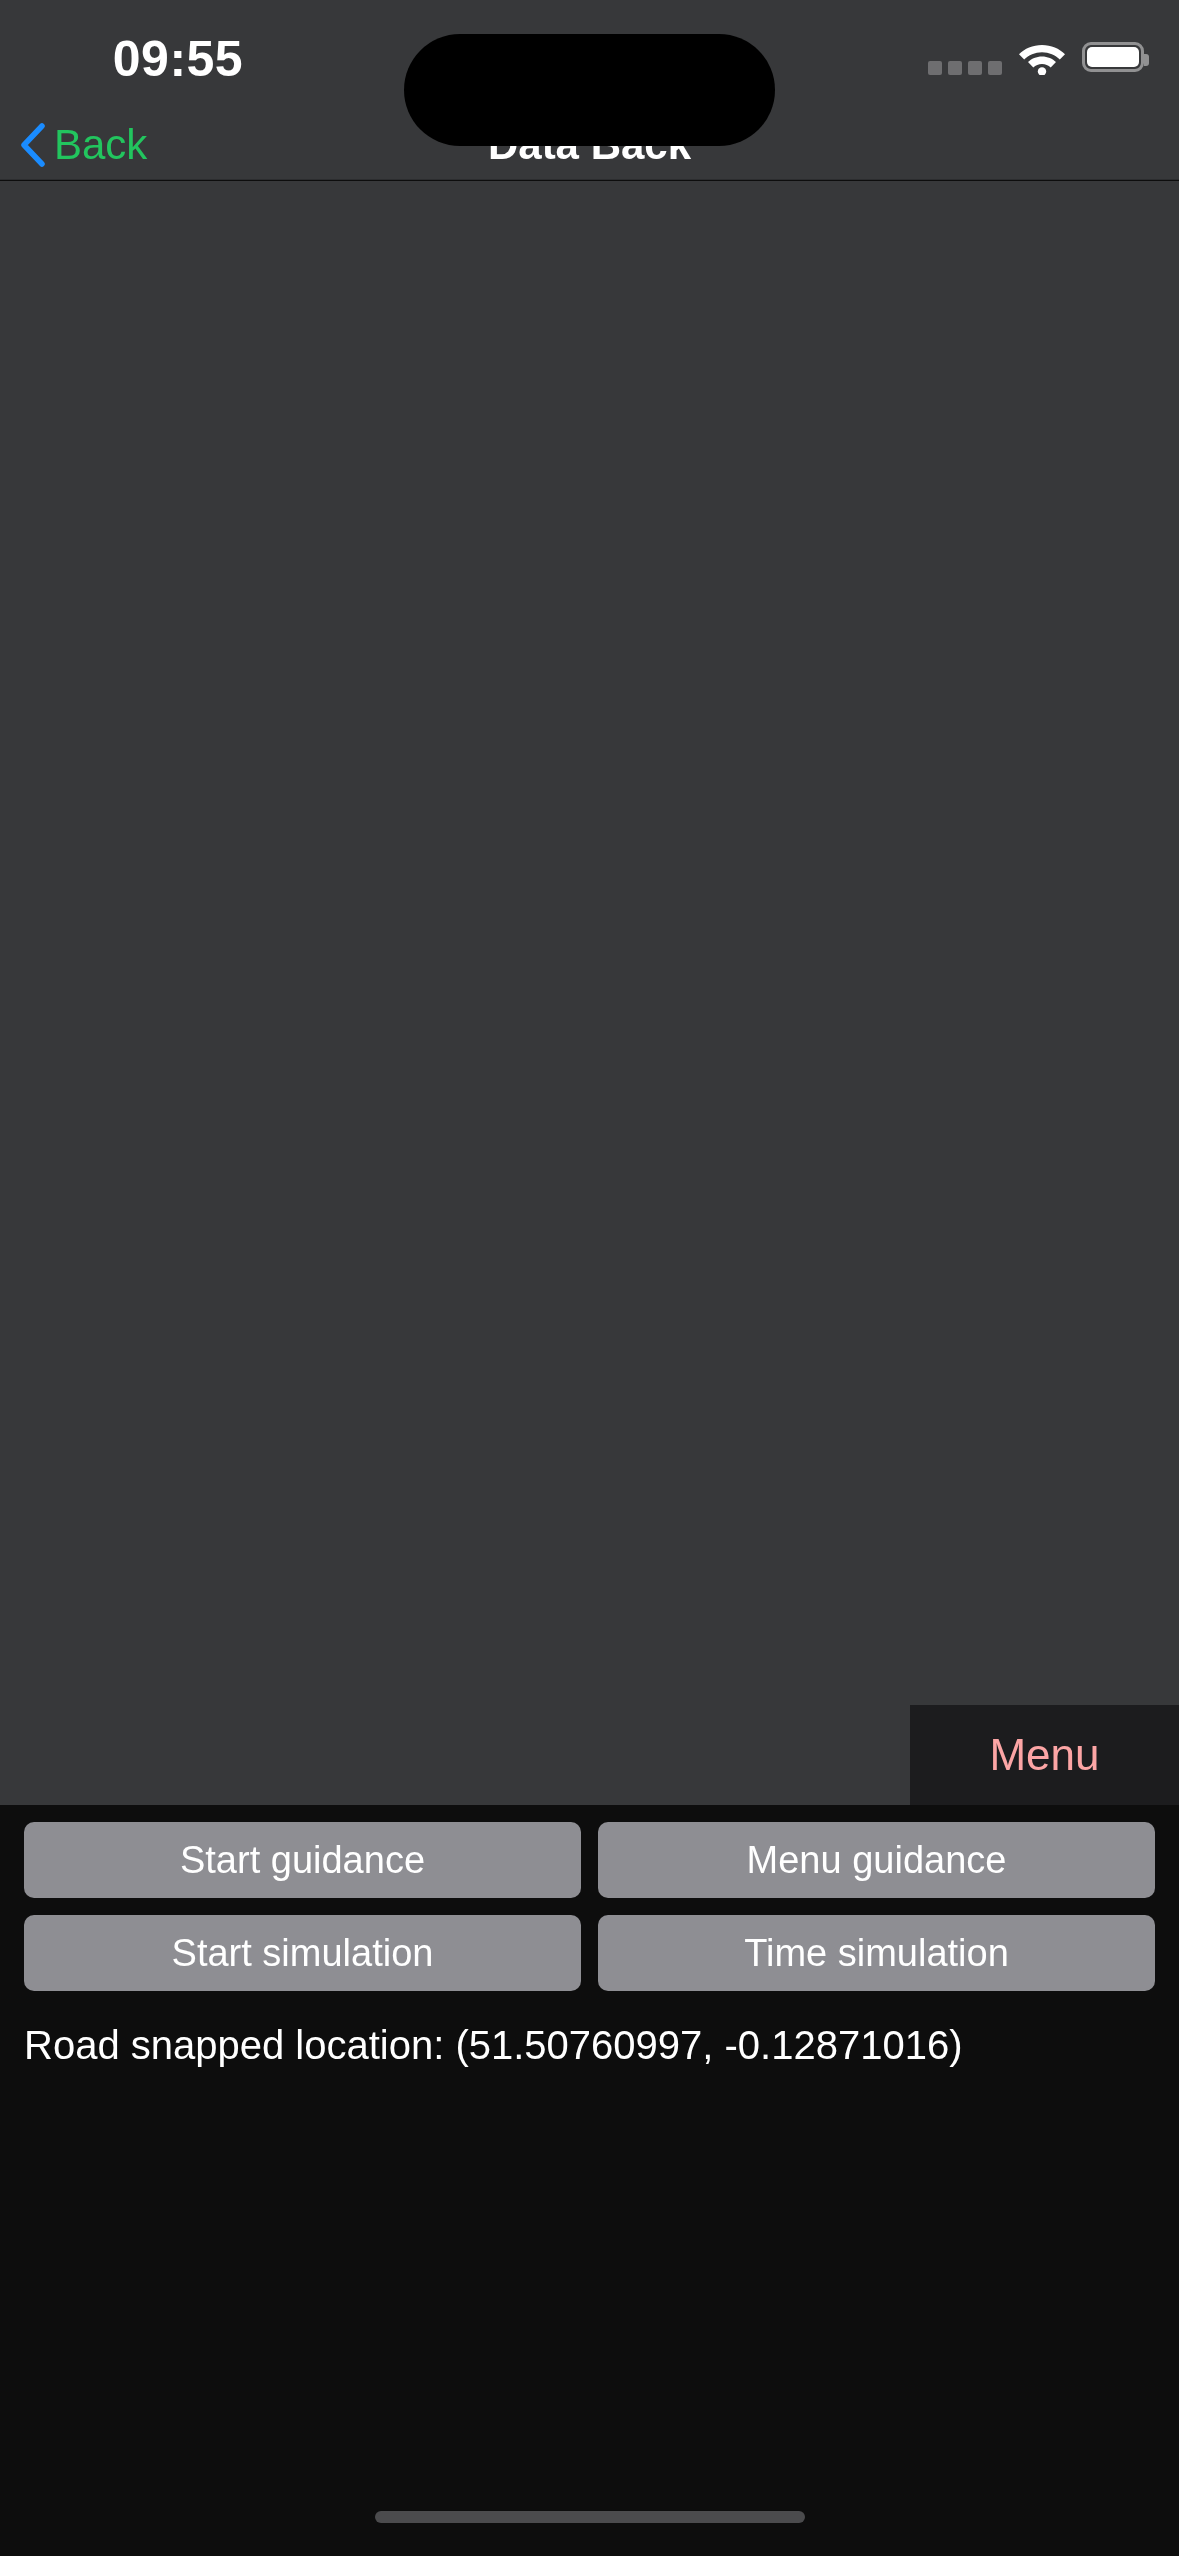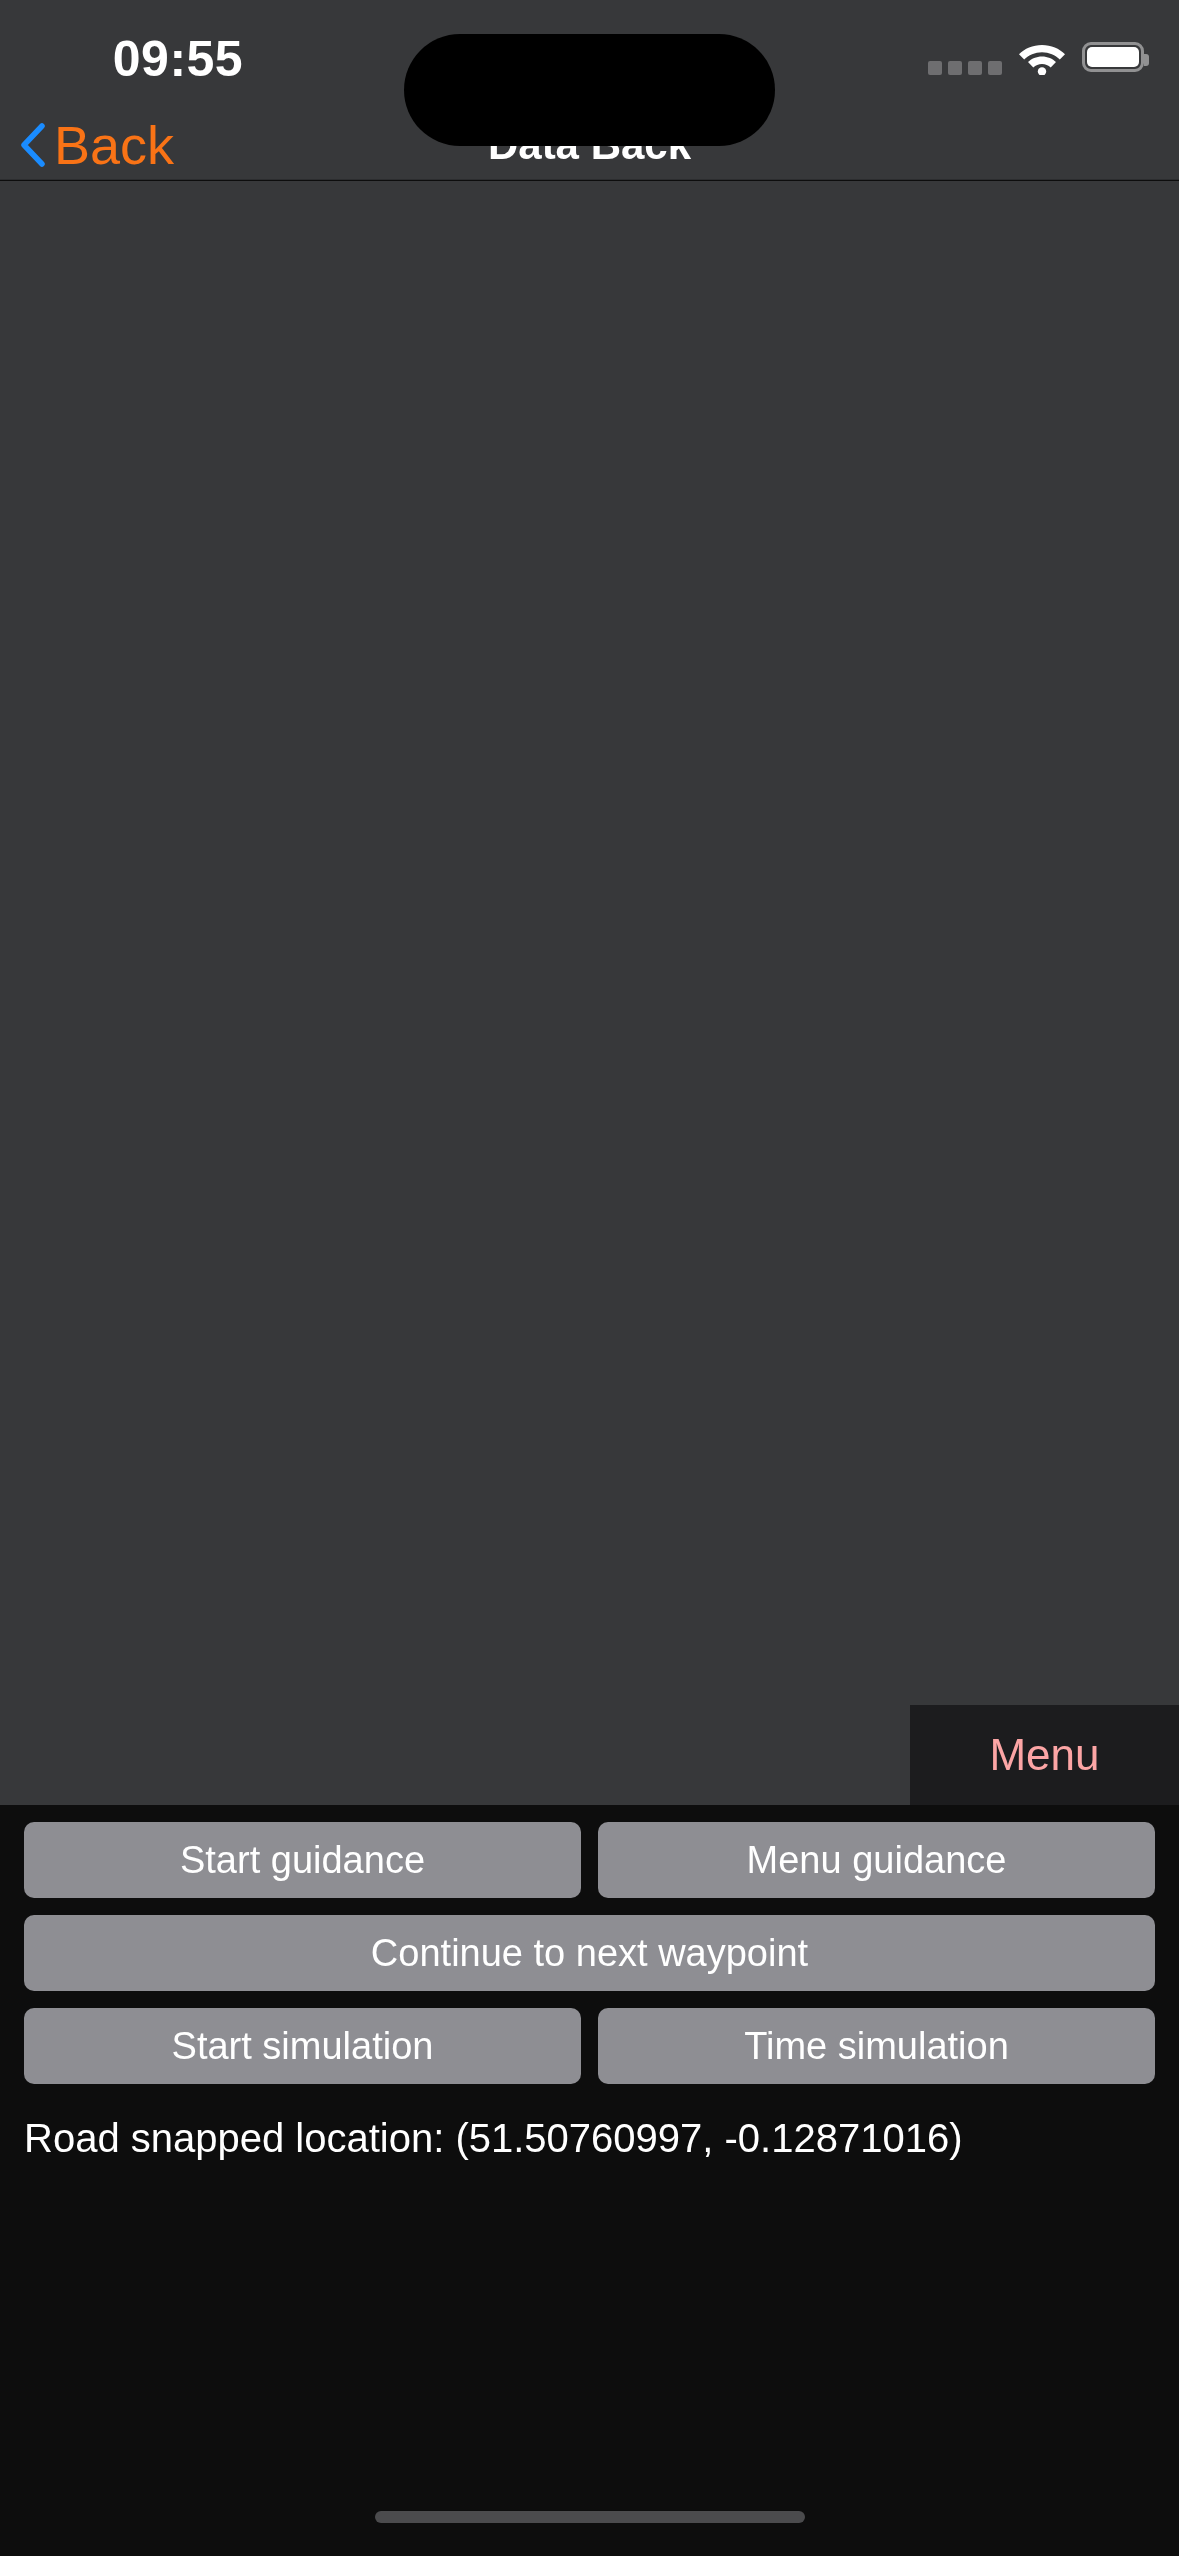--- a/index.html
+++ b/index.html
@@ -89,22 +89,22 @@
     position:absolute;
     left:18px; top:0;
     height:70px;
     display:flex;
     align-items:center;
     gap:8px;
     cursor:pointer;
   }
   .chev { width:28px; height:44px; display:block; }
   .back-label {
-    font-size:54px;
-    color:#f97316;
+    font-size:42px;
+    color:#22c55e;
     line-height:1;
   }
   .nav-title {
     position:absolute;
     left:0; top:0;
     width:1179px; height:70px;
     display:flex; align-items:center; justify-content:center;
     font-size:42px;
     font-weight:700;
     color:#ffffff;
@@ -226,23 +226,20 @@
     </div>
   </div>
 
   <div class="bottom-panel">
 
     <div class="btn-row">
       <button class="sdk-btn">Start guidance</button>
       <button class="sdk-btn">Menu guidance</button>
     </div>
 
-    <div class="btn-row">
-      <button class="sdk-btn">Continue to next waypoint</button>
-    </div>
 
     <div class="btn-row">
       <button class="sdk-btn">Start simulation</button>
       <button class="sdk-btn">Time simulation</button>
     </div>
 
     <div class="info-block">
       <div class="info-line">Road snapped location: (51.50760997, -0.12871016)</div>
     </div>
 

